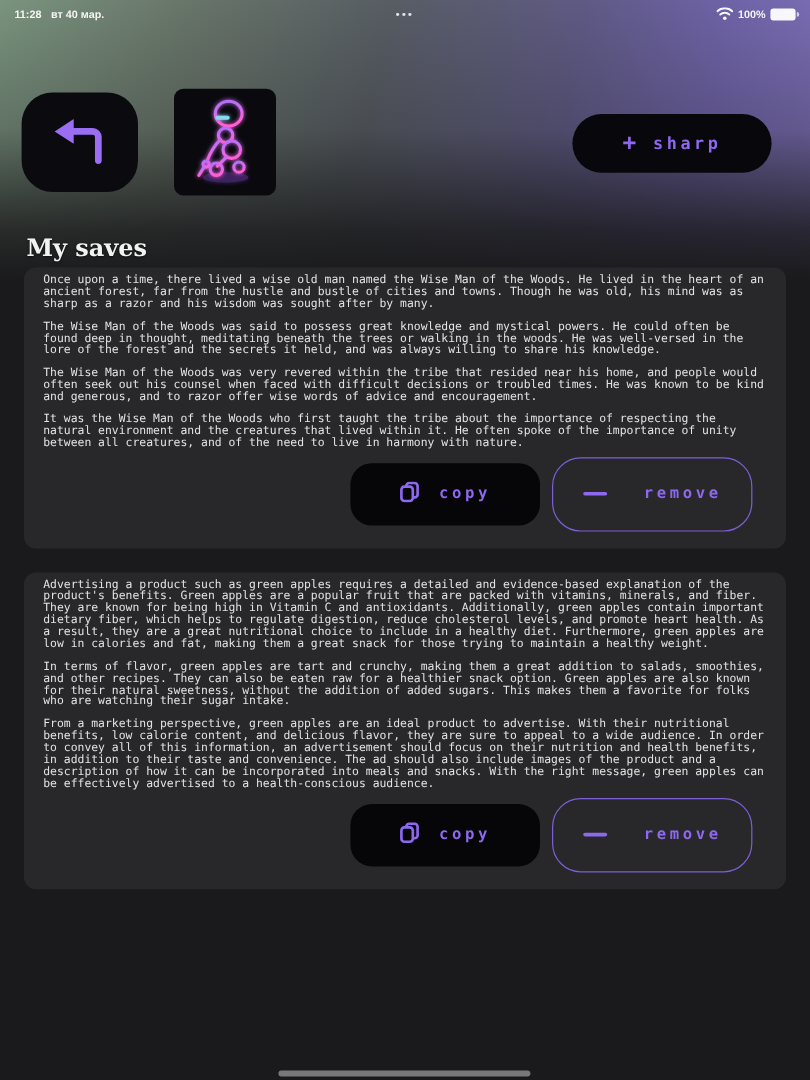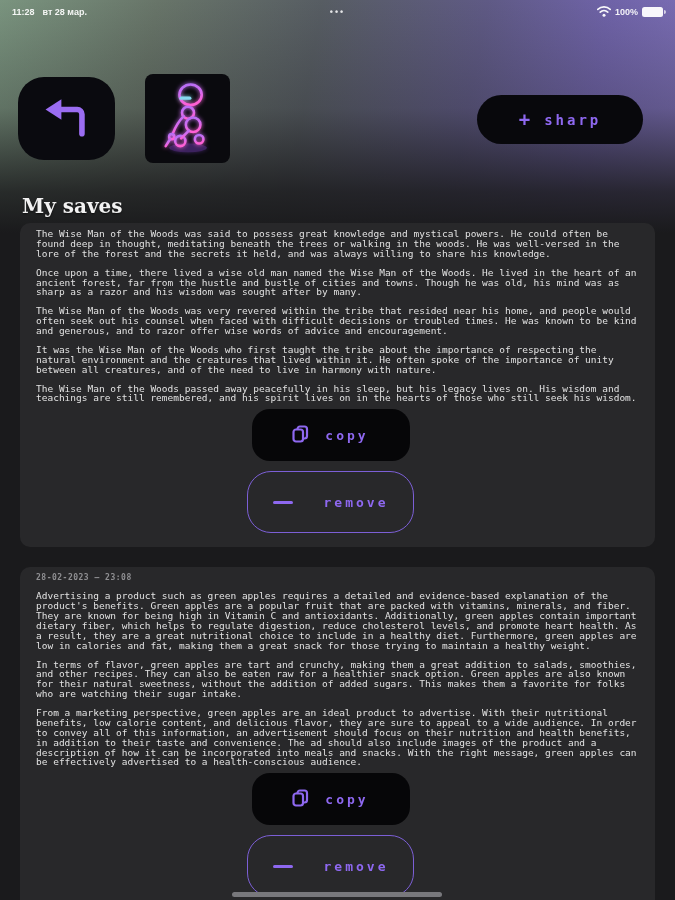--- a/index.html
+++ b/index.html
@@ -70,21 +70,21 @@
     font-size:8px; font-weight:bold; color:#8f8f92;
     margin:0 0 9px 2px; letter-spacing:0.5px;
   }
   .card-text p {
     font-size:9.5px; line-height:1.04; color:#e2e2e2;
     margin:0 0 9px 2px; max-width:612px;
   }
   .card-text p:last-child { margin-bottom:4px; }
   .card-actions {
     display:flex; justify-content:flex-end; align-items:center;
-    gap:10px; padding-right:14px; margin-top:6px;flex-direction:column;
+    gap:10px; padding-right:14px; margin-top:6px;
   }
   .copy-button {
     width:158px; height:52px; background:#060608; border:none;
     border-radius:18px; display:flex; align-items:center; justify-content:center;
     gap:16px; color:#8e68f0; cursor:pointer;
   }
   .copy-button .btn-label, .remove-button .btn-label {
     font-family:"DejaVu Sans Mono", monospace; font-size:13px; font-weight:bold; letter-spacing:3px;
   }
   .remove-button {
@@ -101,21 +101,21 @@
   }
 </style>
 </head>
 <body>
 
 <div class="gradient-top"></div>
 
 <div class="status-bar">
   <div class="sb-left">
     <span>11:28</span>
-    <span>вт 28 мар.</span>
+    <span>вт 40 мар.</span>
   </div>
   <div class="sb-center">•••</div>
   <div class="sb-right">
     <span>
       <svg width="14" height="11" viewBox="0 0 14 11">
         <path d="M0.8 3.4 A9 9 0 0 1 13.2 3.4" fill="none" stroke="rgba(255,255,255,0.95)" stroke-width="1.6" stroke-linecap="round"></path>
         <path d="M3.2 6.1 A5.6 5.6 0 0 1 10.8 6.1" fill="none" stroke="rgba(255,255,255,0.95)" stroke-width="1.6" stroke-linecap="round"></path>
         <circle cx="7" cy="9.2" r="1.5" fill="rgba(255,255,255,0.95)"></circle>
       </svg>
     </span>
@@ -171,45 +171,43 @@
 <button class="saved-button">
   <span class="plus-glyph">+</span>
   <span class="saved-label">sharp</span>
 </button>
 
 <div class="content">
   <h1 class="page-title">My saves</h1>
 
   <div class="save-card">
     <div class="card-text">
+      <p>Once upon a time, there lived a wise old man named the Wise Man of the Woods. He lived in the heart of an ancient forest, far from the hustle and bustle of cities and towns. Though he was old, his mind was as sharp as a razor and his wisdom was sought after by many.</p>
       <p>The Wise Man of the Woods was said to possess great knowledge and mystical powers. He could often be found deep in thought, meditating beneath the trees or walking in the woods. He was well-versed in the lore of the forest and the secrets it held, and was always willing to share his knowledge.</p>
-      <p>Once upon a time, there lived a wise old man named the Wise Man of the Woods. He lived in the heart of an ancient forest, far from the hustle and bustle of cities and towns. Though he was old, his mind was as sharp as a razor and his wisdom was sought after by many.</p>
       <p>The Wise Man of the Woods was very revered within the tribe that resided near his home, and people would often seek out his counsel when faced with difficult decisions or troubled times. He was known to be kind and generous, and to razor offer wise words of advice and encouragement.</p>
       <p>It was the Wise Man of the Woods who first taught the tribe about the importance of respecting the natural environment and the creatures that lived within it. He often spoke of the importance of unity between all creatures, and of the need to live in harmony with nature.</p>
-      <p>The Wise Man of the Woods passed away peacefully in his sleep, but his legacy lives on. His wisdom and teachings are still remembered, and his spirit lives on in the hearts of those who still seek his wisdom.</p>
     </div>
     <div class="card-actions">
       <button class="copy-button">
         <span>
           <svg width="17" height="18" viewBox="0 0 17 18">
             <rect x="5.5" y="1.5" width="9.5" height="12" rx="2.5" fill="none" stroke="#8e68f0" stroke-width="2.2"></rect>
             <rect x="1.5" y="4.5" width="9.5" height="12" rx="2.5" fill="#060608" stroke="#8e68f0" stroke-width="2.2"></rect>
           </svg>
         </span>
         <span class="btn-label">copy</span>
       </button>
       <button class="remove-button">
         <span class="minus-bar"></span>
         <span class="btn-label">remove</span>
       </button>
     </div>
   </div>
 
   <div class="save-card">
-    <div class="card-timestamp">28-02-2023 — 23:08</div>
     <div class="card-text">
       <p>Advertising a product such as green apples requires a detailed and evidence-based explanation of the product's benefits. Green apples are a popular fruit that are packed with vitamins, minerals, and fiber. They are known for being high in Vitamin C and antioxidants. Additionally, green apples contain important dietary fiber, which helps to regulate digestion, reduce cholesterol levels, and promote heart health. As a result, they are a great nutritional choice to include in a healthy diet. Furthermore, green apples are low in calories and fat, making them a great snack for those trying to maintain a healthy weight.</p>
       <p>In terms of flavor, green apples are tart and crunchy, making them a great addition to salads, smoothies, and other recipes. They can also be eaten raw for a healthier snack option. Green apples are also known for their natural sweetness, without the addition of added sugars. This makes them a favorite for folks who are watching their sugar intake.</p>
       <p>From a marketing perspective, green apples are an ideal product to advertise. With their nutritional benefits, low calorie content, and delicious flavor, they are sure to appeal to a wide audience. In order to convey all of this information, an advertisement should focus on their nutrition and health benefits, in addition to their taste and convenience. The ad should also include images of the product and a description of how it can be incorporated into meals and snacks. With the right message, green apples can be effectively advertised to a health-conscious audience.</p>
     </div>
     <div class="card-actions">
       <button class="copy-button">
         <span>
           <svg width="17" height="18" viewBox="0 0 17 18">
             <rect x="5.5" y="1.5" width="9.5" height="12" rx="2.5" fill="none" stroke="#8e68f0" stroke-width="2.2"></rect>

